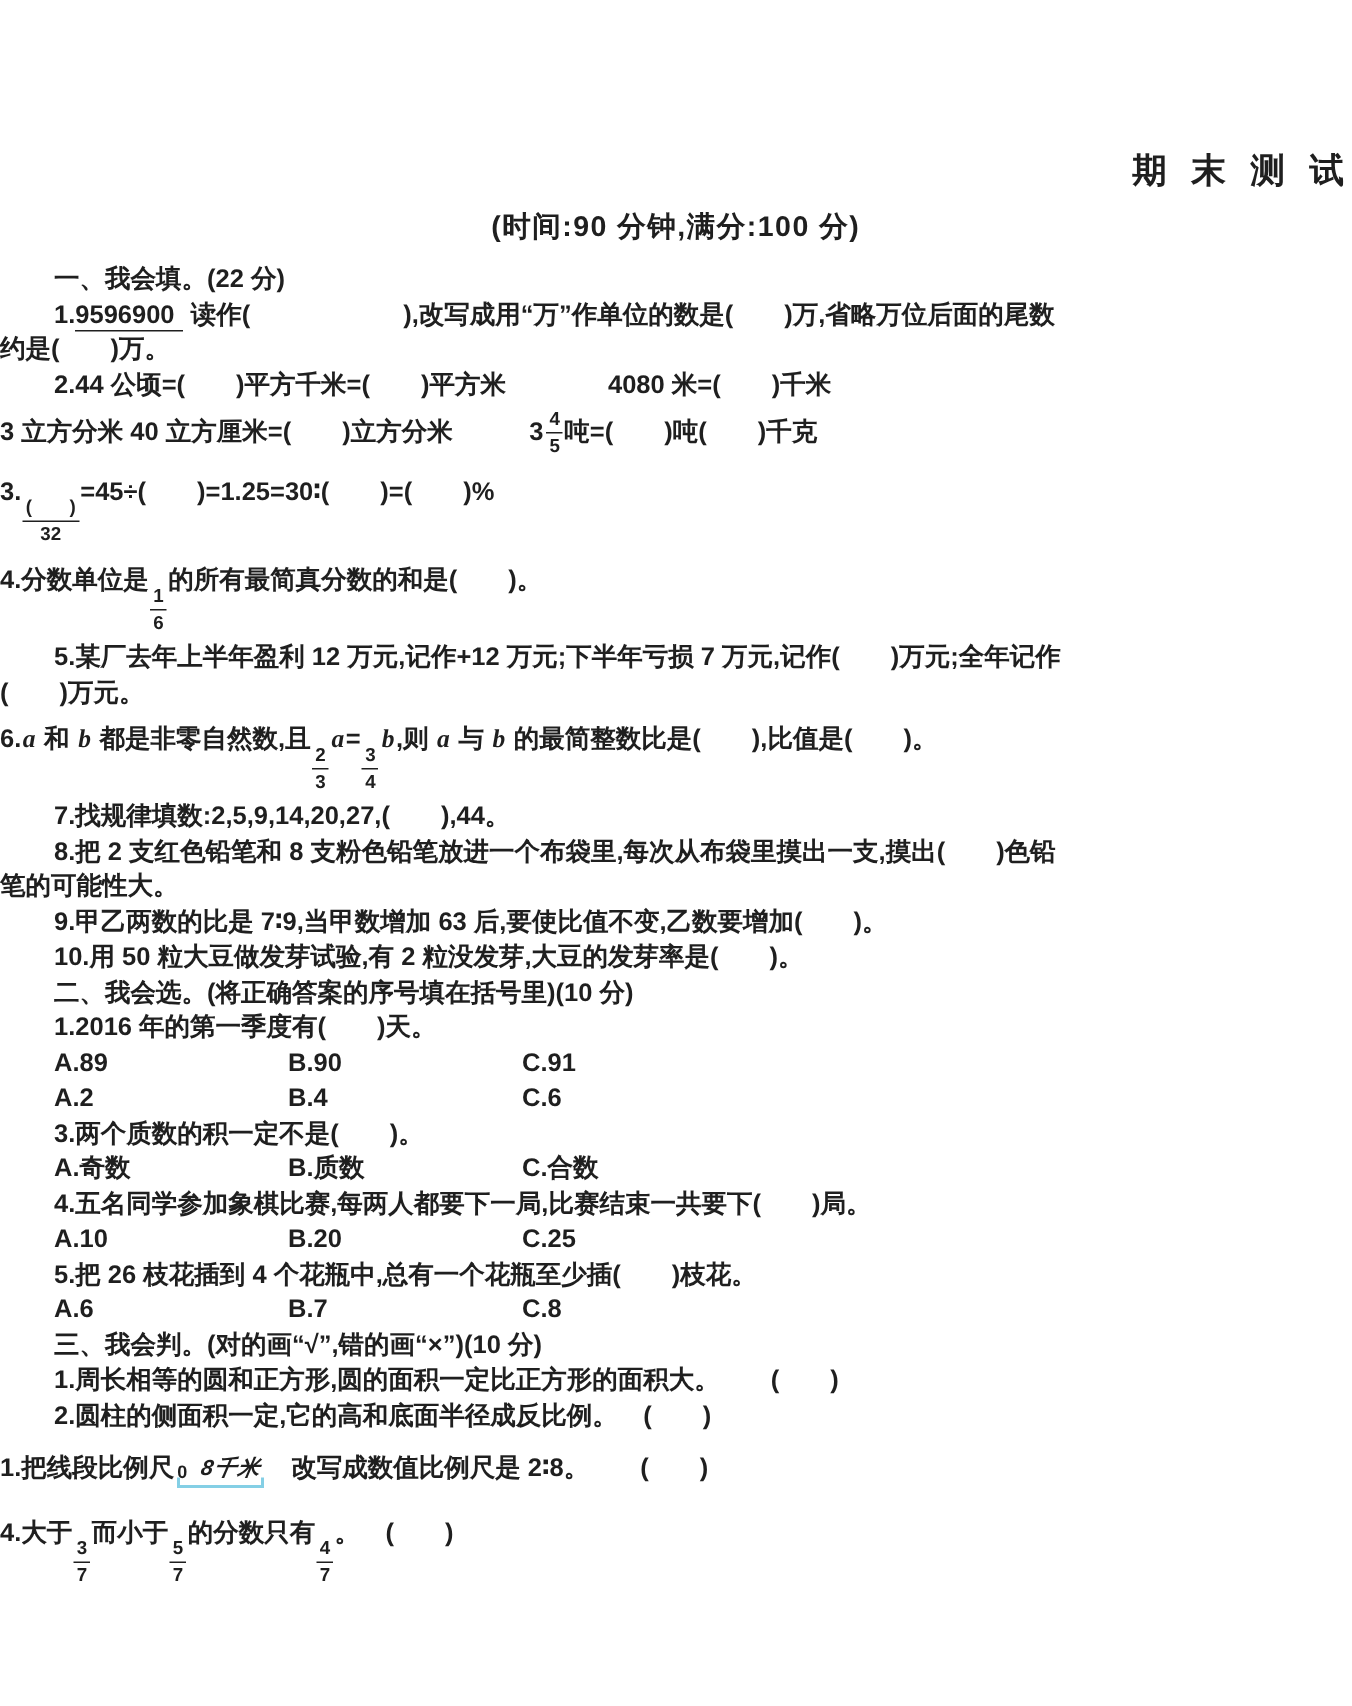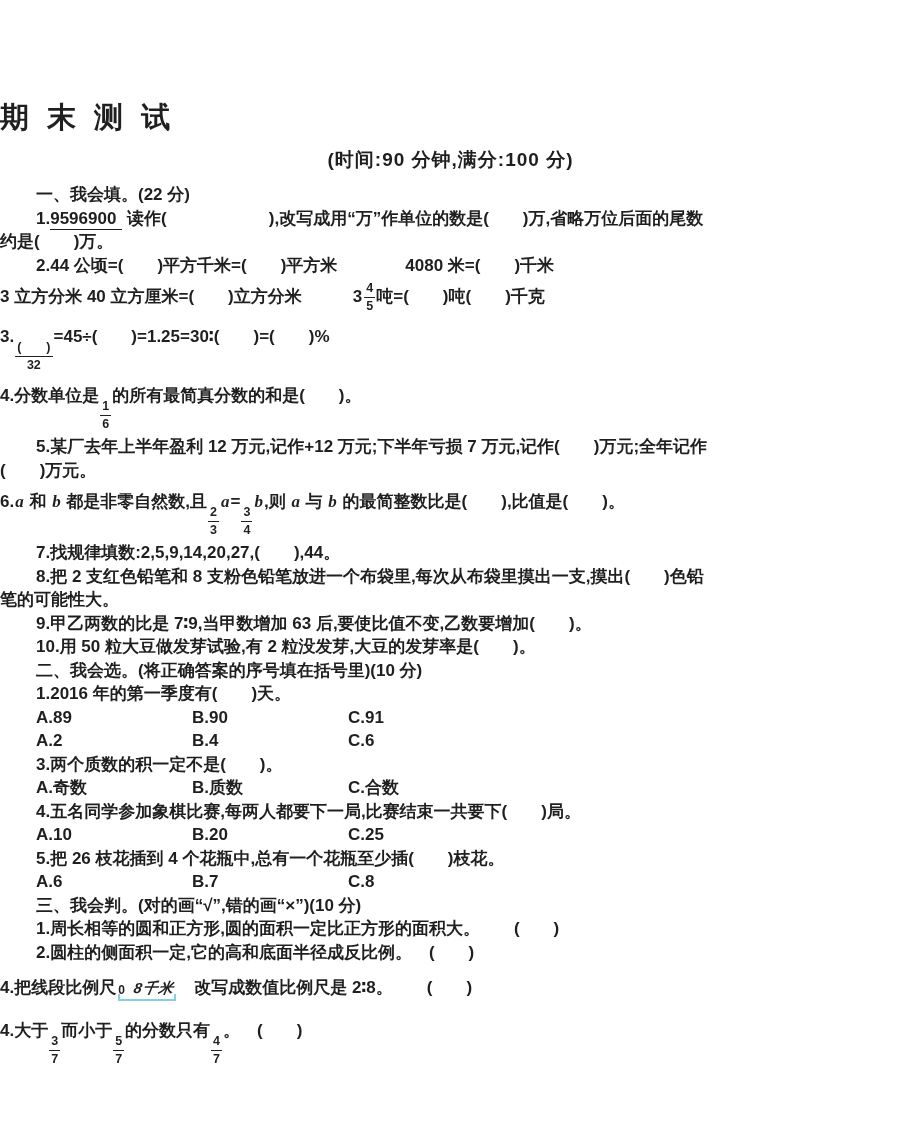--- a/index.html
+++ b/index.html
@@ -13,22 +13,22 @@
   .page {
     position: relative;
     width: 901px;
     height: 1137px;
     background: var(--paper);
     overflow: hidden;
     padding-top: 98px;
   }
   .doc-title {
     margin: 0 0 9px 0;
-    text-align: left;
-    font-size: 29px;
+    text-align: right;
+    font-size: 23px;
     font-weight: 700;
     letter-spacing: 5px;
   }
   .doc-subtitle {
     margin: 0 0 10px 0;
     text-align: center;
     font-size: 19px;
     font-weight: 700;
     letter-spacing: 1px;
   }
@@ -137,21 +137,21 @@
       <div class="line ind"><span class="opt">A.2</span><span class="opt">B.4</span><span class="opt">C.6</span></div>
       <div class="line ind"><span>3.两个质数的积一定不是(　　)。</span></div>
       <div class="line ind"><span class="opt">A.奇数</span><span class="opt">B.质数</span><span class="opt">C.合数</span></div>
       <div class="line ind"><span>4.五名同学参加象棋比赛,每两人都要下一局,比赛结束一共要下(　　)局。</span></div>
       <div class="line ind"><span class="opt">A.10</span><span class="opt">B.20</span><span class="opt">C.25</span></div>
       <div class="line ind"><span>5.把 26 枝花插到 4 个花瓶中,总有一个花瓶至少插(　　)枝花。</span></div>
       <div class="line ind"><span class="opt">A.6</span><span class="opt">B.7</span><span class="opt">C.8</span></div>
       <div class="line ind head"><span>三、我会判。(对的画“√”,错的画“×”)(10 分)</span></div>
       <div class="line ind"><span>1.周长相等的圆和正方形,圆的面积一定比正方形的面积大。　　(　　)</span></div>
       <div class="line ind"><span>2.圆柱的侧面积一定,它的高和底面半径成反比例。　(　　)</span></div>
-      <div class="line ind sbarline"><span>4.把线段比例尺</span><span class="sbar"><span class="sb-zero">0</span><span class="sb-label">8千米</span><span class="sb-line"></span></span><span>改写成数值比例尺是 2∶8。　　(　　)</span></div>
+      <div class="line ind sbarline"><span>1.把线段比例尺</span><span class="sbar"><span class="sb-zero">0</span><span class="sb-label">8千米</span><span class="sb-line"></span></span><span>改写成数值比例尺是 2∶8。　　(　　)</span></div>
       <div class="line ind tall"><span>4.大于</span><span class="frac">
           <span class="fn">3</span>
           <span class="fd">7</span>
         </span><span>而小于</span><span class="frac">
           <span class="fn">5</span>
           <span class="fd">7</span>
         </span><span>的分数只有</span><span class="frac">
           <span class="fn">4</span>
           <span class="fd">7</span>
         </span><span>。　(　　)</span></div>

